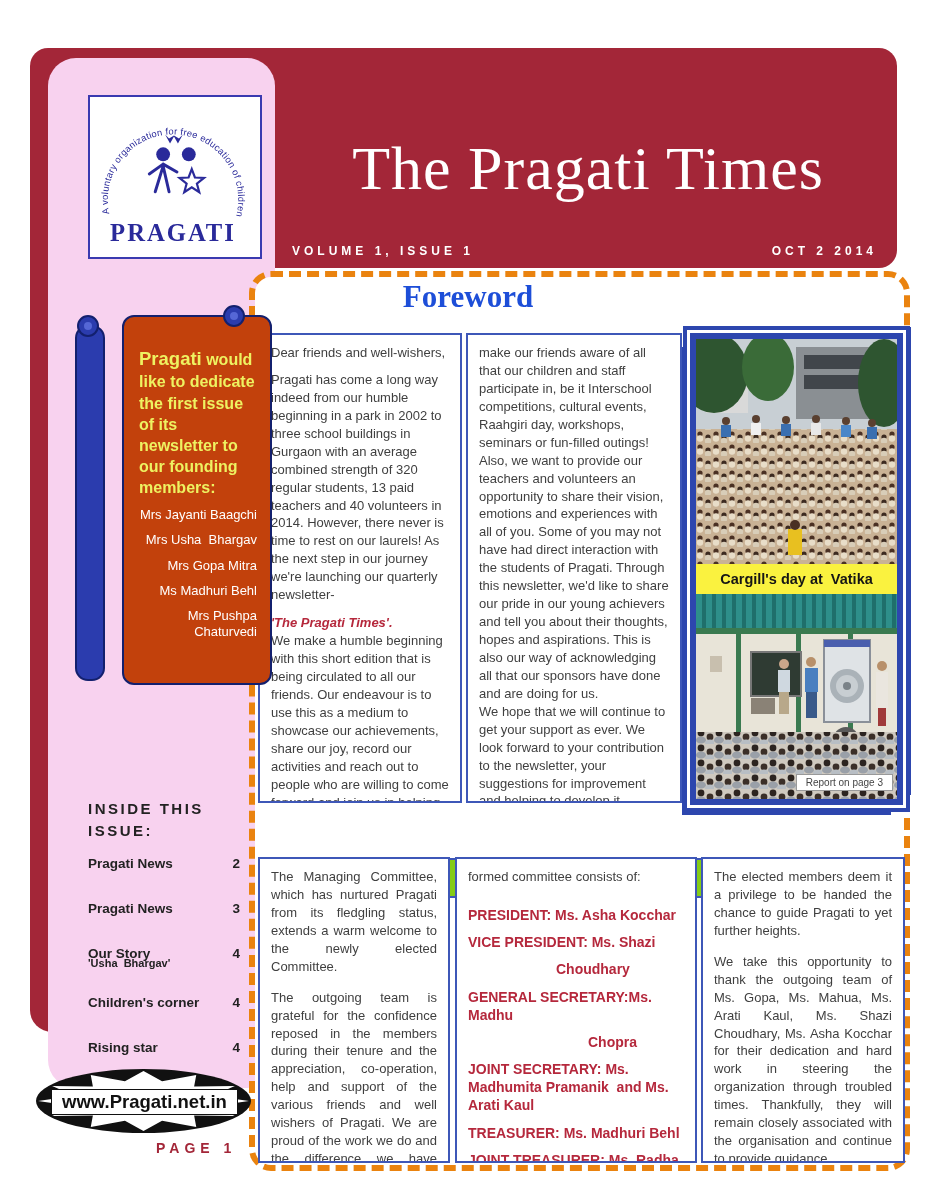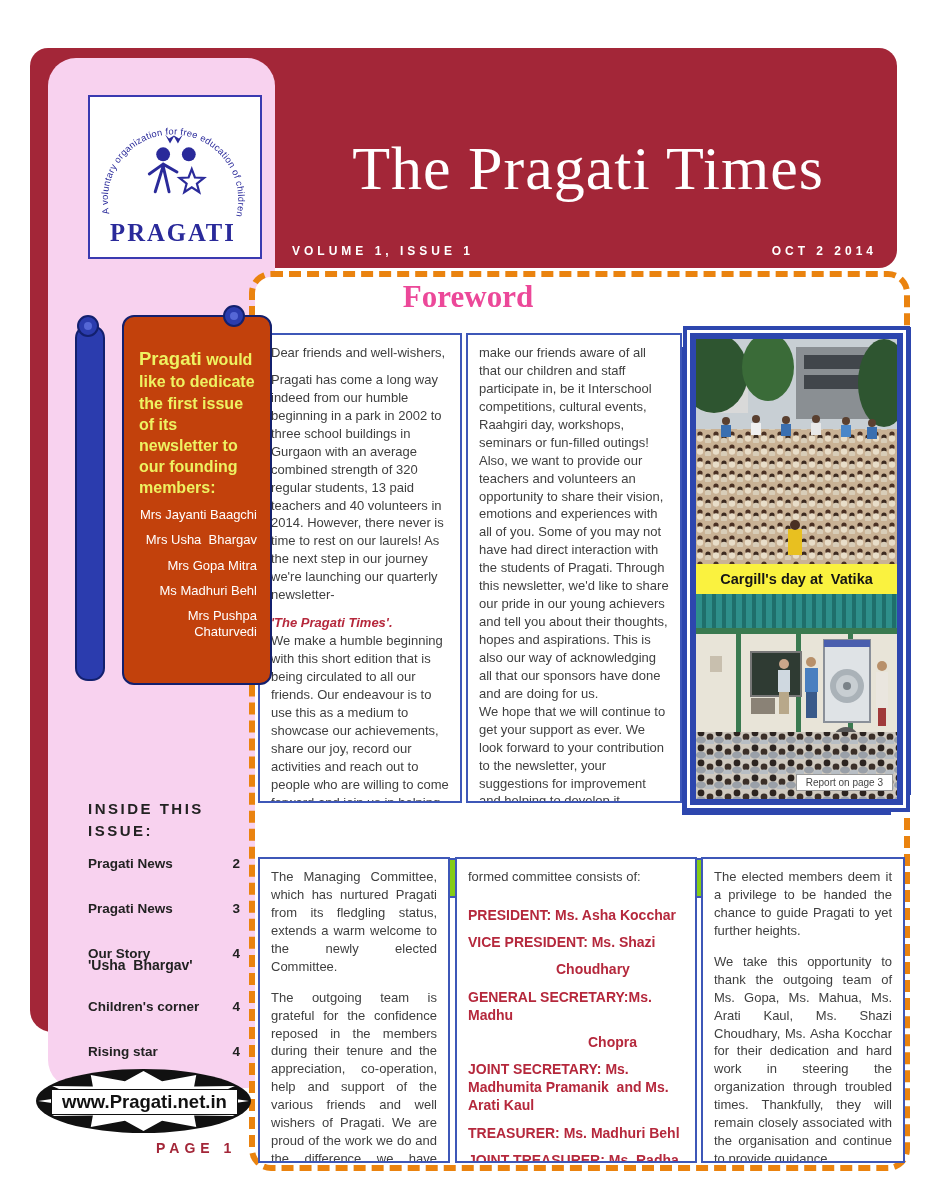--- a/index.html
+++ b/index.html
@@ -18,21 +18,21 @@
         color:#fff;font-family:"Liberation Serif",serif;font-size:62px;font-weight:500;letter-spacing:1px;white-space:nowrap;}
   .issue-line{top:244px;color:#fff;font-size:12px;font-weight:bold;letter-spacing:4px;white-space:nowrap;}
   .issue-left{left:292px;}
   .issue-right{right:50px;}
 
   
   .dashed-box{left:249px;top:271px;width:649px;height:888px;border:6px dashed #ea830f;border-radius:22px;
         background:#fff;background-clip:padding-box;}
 
   
-  .fw-heading{left:268px;top:279px;width:400px;text-align:center;color:#ec4899;
+  .fw-heading{left:268px;top:279px;width:400px;text-align:center;color:#1d4ed8;
         font-family:"Liberation Serif",serif;font-size:31px;font-weight:bold;}
   .nb-heading-box{left:258px;top:858px;width:643px;height:36px;background:#84cc16;border:2px solid #3e57b8;
         display:flex;align-items:center;justify-content:center;color:#a32638;
         font-family:"Liberation Serif",serif;font-size:27px;font-weight:bold;}
 
   
   .txt-box{background:#fff;border:2px solid #3e57b8;padding:9px 11px;box-sizing:border-box;
         color:#3f3f3f;font-size:13px;line-height:1.38;overflow:hidden;}
   .fw-col1{left:258px;top:333px;width:204px;height:470px;}
   .fw-col2{left:466px;top:333px;width:216px;height:470px;}
@@ -71,21 +71,21 @@
   .dedication .lead{font-size:18.5px;}
   .founder{color:#fff;font-size:13px;margin-top:9px;white-space:pre-wrap;line-height:1.25;text-align:right;}
 
   
   .toc{left:88px;top:798px;width:152px;color:#222;}
   .toc-title{font-size:15px;font-weight:bold;letter-spacing:2.5px;line-height:1.45;}
   .toc-items{margin-top:14px;}
   .toc-item{display:flex;justify-content:space-between;font-size:13.5px;font-weight:bold;margin-bottom:30px;}
   .toc-item .lab{white-space:pre-wrap;}
   .toc-two{margin-bottom:22px;}
-  .lab2{font-size:14px;font-weight:bold;margin-top:-26px;margin-bottom:26px;white-space:pre-wrap;}
+  .lab2{font-size:11px;font-weight:bold;margin-top:-26px;margin-bottom:26px;white-space:pre-wrap;}
 
   
   .badge{left:36px;top:1069px;width:215px;height:64px;text-decoration:underline;}
   .badge-ellipse{position:absolute;inset:0;background:#111;border-radius:50%;}
   .badge-star{position:absolute;inset:2px;background:#fff;
     clip-path:polygon(100% 50%,82.8% 58.8%,93.3% 75%,74% 74%,75% 93.3%,58.8% 82.8%,50% 100%,41.2% 82.8%,25% 93.3%,26% 74%,6.7% 75%,17.2% 58.8%,0% 50%,17.2% 41.2%,6.7% 25%,26% 26%,25% 6.7%,41.2% 17.2%,50% 0%,58.8% 17.2%,75% 6.7%,74% 26%,93.3% 25%,82.8% 41.2%);}
   .badge-band{position:absolute;left:7%;top:31%;width:86%;height:38%;background:#fff;border:1.5px solid #111;
         display:flex;align-items:center;justify-content:center;font-size:18.5px;font-weight:bold;color:#111;white-space:nowrap;}
   .page-label{left:108px;top:1140px;color:#a32638;font-size:14px;font-weight:bold;letter-spacing:5px;white-space:nowrap;padding-left:48px;}
 </style>

